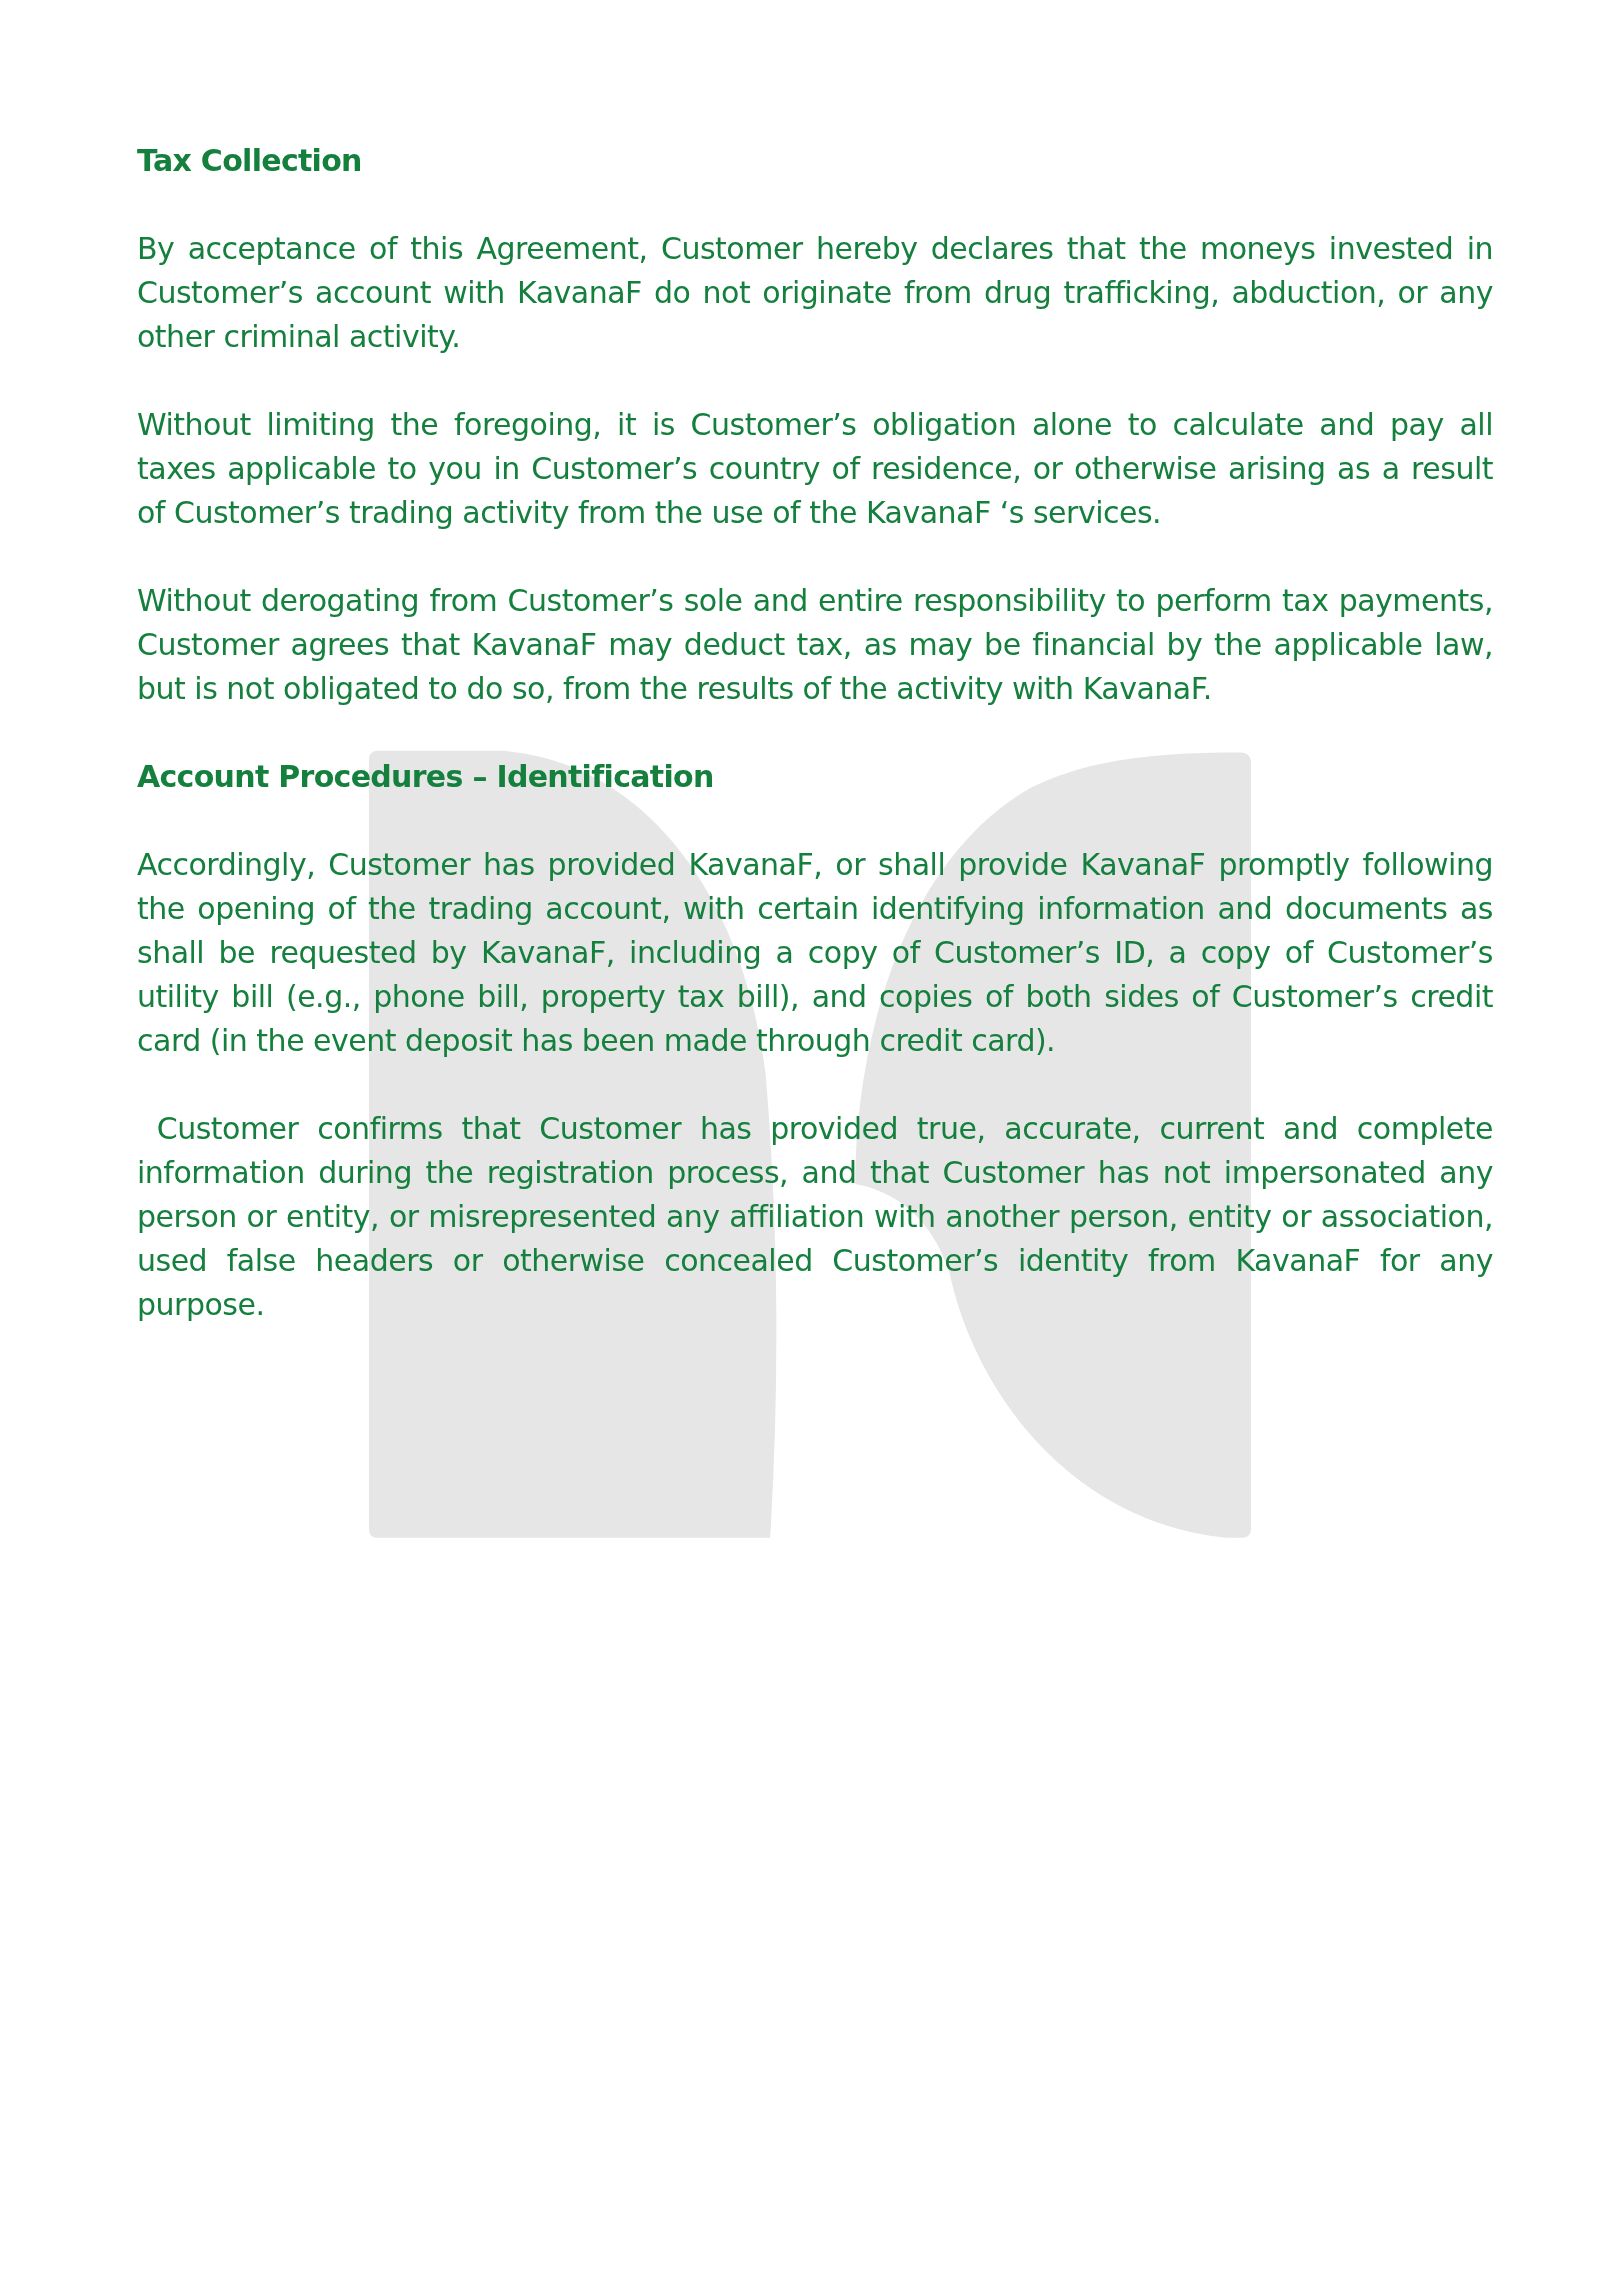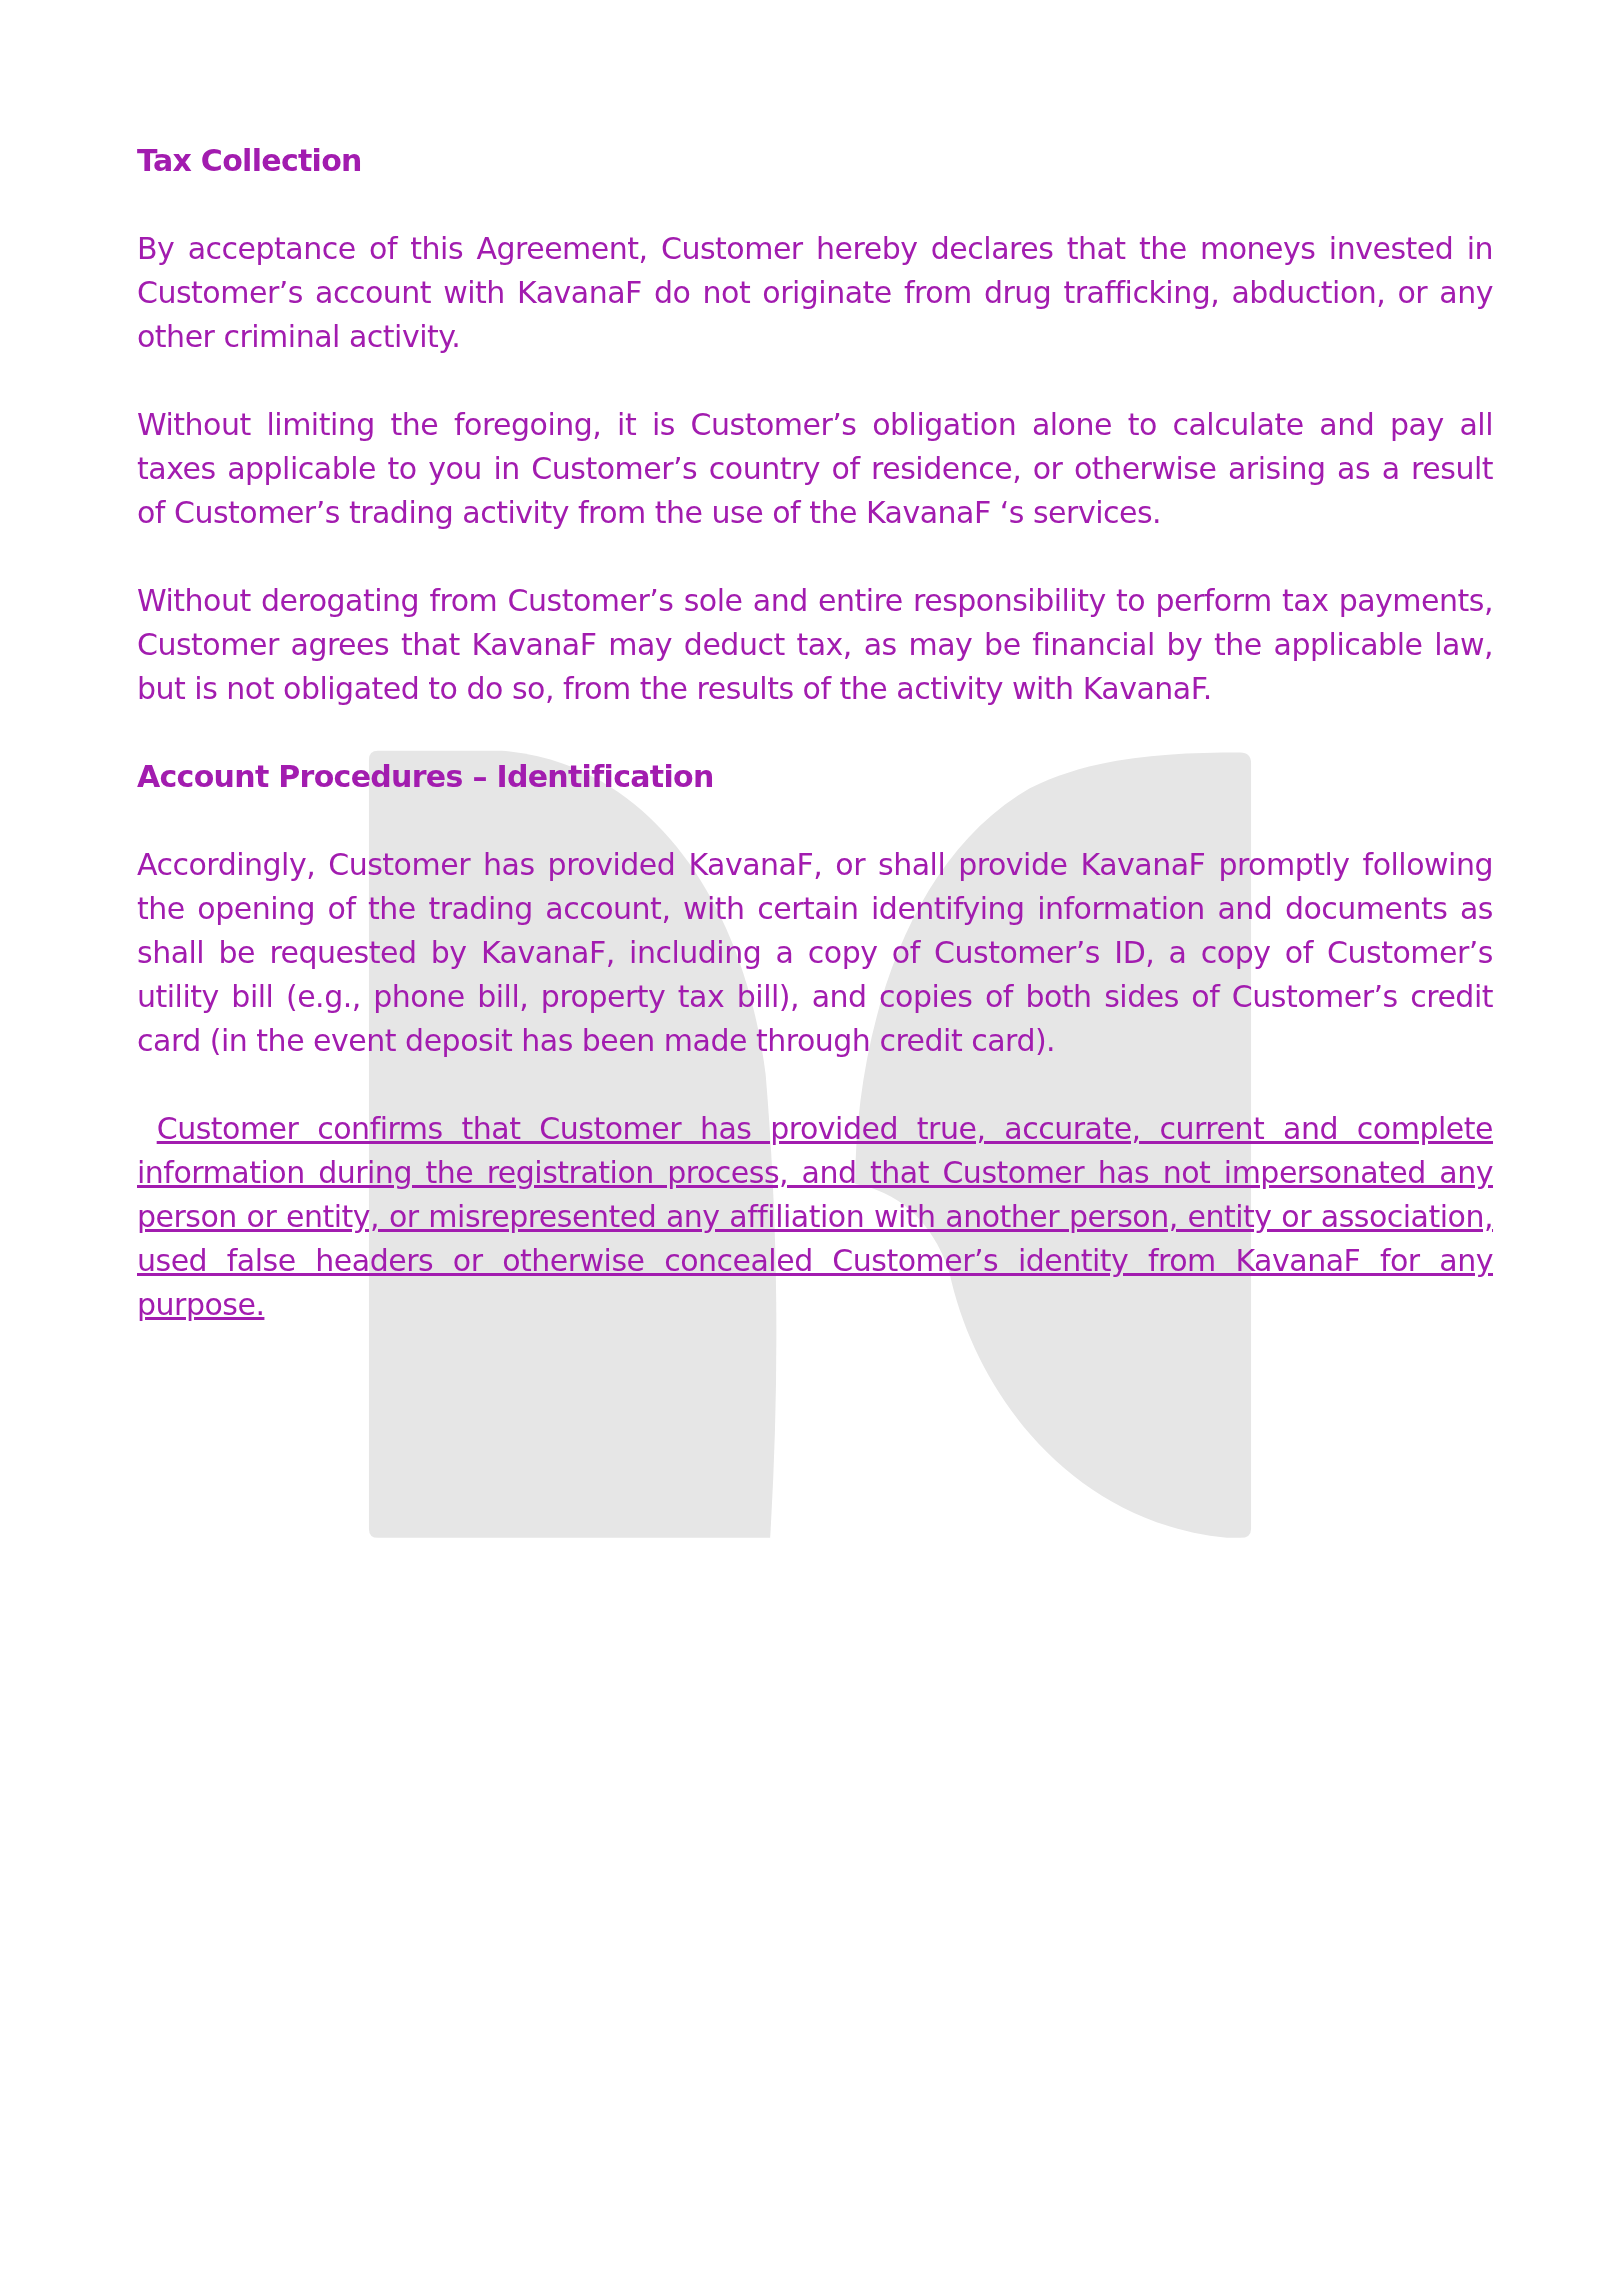--- a/index.html
+++ b/index.html
@@ -1,26 +1,26 @@
 <!DOCTYPE html>
 <html style="font-size:14.3px"><head>
   <meta charset="utf-8">
   <style>
     html, body { margin: 0; padding: 0; background: #ffffff; }
     body { width: 1620px; height: 2293px; position: relative; overflow: hidden; }
     .watermark { position: absolute; left: 0; top: 0; width: 1620px; height: 2293px; z-index: 0; }
     .page {
       position: absolute; left: 137px; top: 139px; width: 1356px; z-index: 1;
       font-family: "DejaVu Sans", sans-serif;
-      font-size: 30px; line-height: 44px; color: #a21caf;
+      font-size: 30px; line-height: 44px; color: #15803d;
       letter-spacing: -0.5px;
     }
     .heading { font-weight: bold; margin: 0 0 44px 0; font-size: 30px; letter-spacing: -0.7px; }
     .para { margin: 15px 0 44px 0; text-align: justify; }
-    .para.indent { text-indent: 19.7px; text-decoration: underline; }
+    .para.indent { text-indent: 19.7px; }
   </style>
 </head>
 <body>
 
 <svg class="watermark" viewBox="0 0 1809 2560" xmlns="http://www.w3.org/2000/svg">
   <path fill="#e6e6e6" d="M412 848 Q412 838 422 838 L560 838 C720 850 830 1000 855 1200 C870 1380 870 1550 860 1717 L422 1717 Q412 1717 412 1707 Z"></path>
   <path fill="#e6e6e6" d="M1385 840 Q1397 840 1397 852 L1397 1707 Q1397 1717 1385 1717 L1370 1717 C1200 1700 1090 1560 1060 1420 C1040 1360 1000 1330 955 1322 C955 1160 1010 960 1150 880 C1220 845 1300 840 1385 840 Z"></path>
 </svg>
 
 <div class="page">

